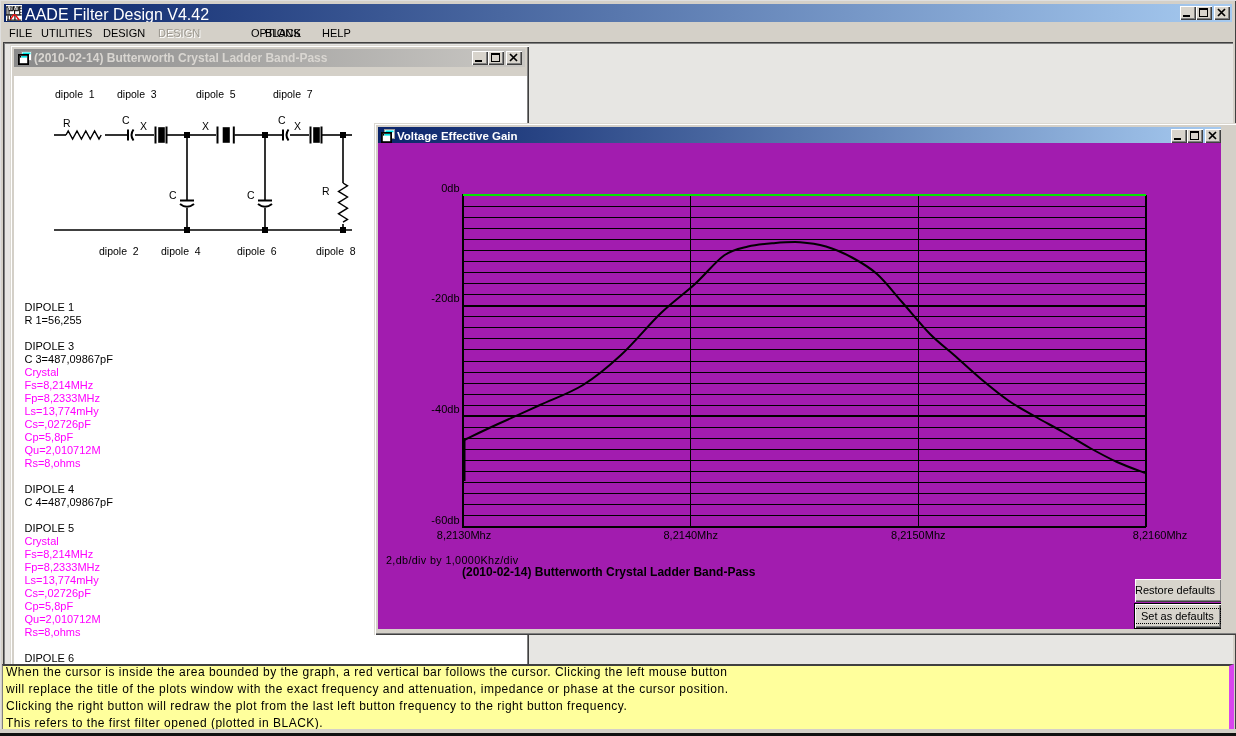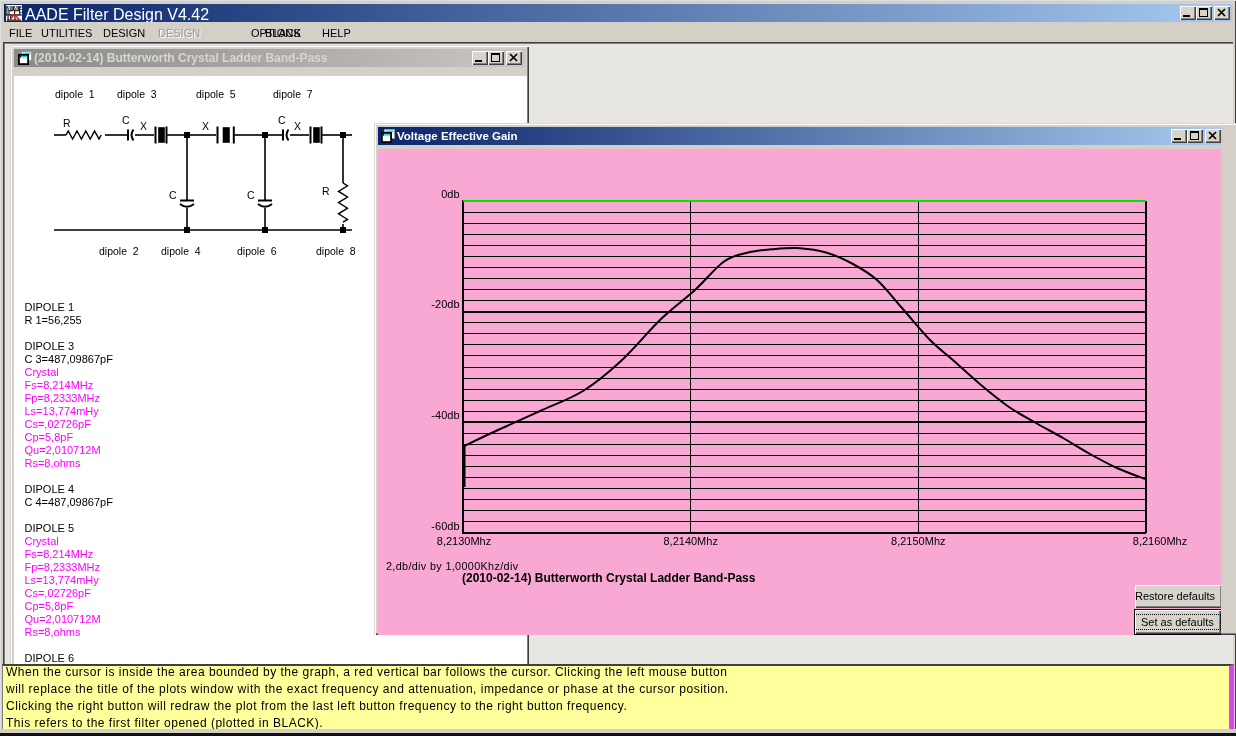--- a/index.html
+++ b/index.html
@@ -224,21 +224,21 @@
     </div>
   <div class="btn3d" style="left:813px;top:6px;width:16px;height:14px;">
       <div class="abs" style="left:3px;top:2px;width:9px;height:9px;border:1px solid #000;border-top-width:2px;"></div>
     </div>
   <div class="btn3d" style="left:831px;top:6px;width:16px;height:14px;">
     <svg class="abs" style="left:3px;top:2px;" width="9" height="9" viewBox="0 0 9 9">
         <path d="M1 1 L8 8 M8 1 L1 8" stroke="#000" stroke-width="1.7"></path>
       </svg>
   </div>
 
-  <div class="abs" id="win2content" style="left:4px;top:26px;width:843px;height:486px;background:#f9a8d4;overflow:hidden;">
+  <div class="abs" id="win2content" style="left:4px;top:20px;width:843px;height:486px;background:#a21caf;overflow:hidden;">
     <svg class="abs" style="left:0;top:0;" width="843" height="486" viewBox="0 0 843 486">
       <g stroke="#000" stroke-width="1" shape-rendering="crispEdges">
         <line x1="85" y1="63.07" x2="768" y2="63.07"></line>
           <line x1="85" y1="74.13" x2="768" y2="74.13"></line>
           <line x1="85" y1="85.2" x2="768" y2="85.2"></line>
           <line x1="85" y1="96.27" x2="768" y2="96.27"></line>
           <line x1="85" y1="107.33" x2="768" y2="107.33"></line>
           <line x1="85" y1="118.4" x2="768" y2="118.4"></line>
           <line x1="85" y1="129.47" x2="768" y2="129.47"></line>
           <line x1="85" y1="140.53" x2="768" y2="140.53"></line>

